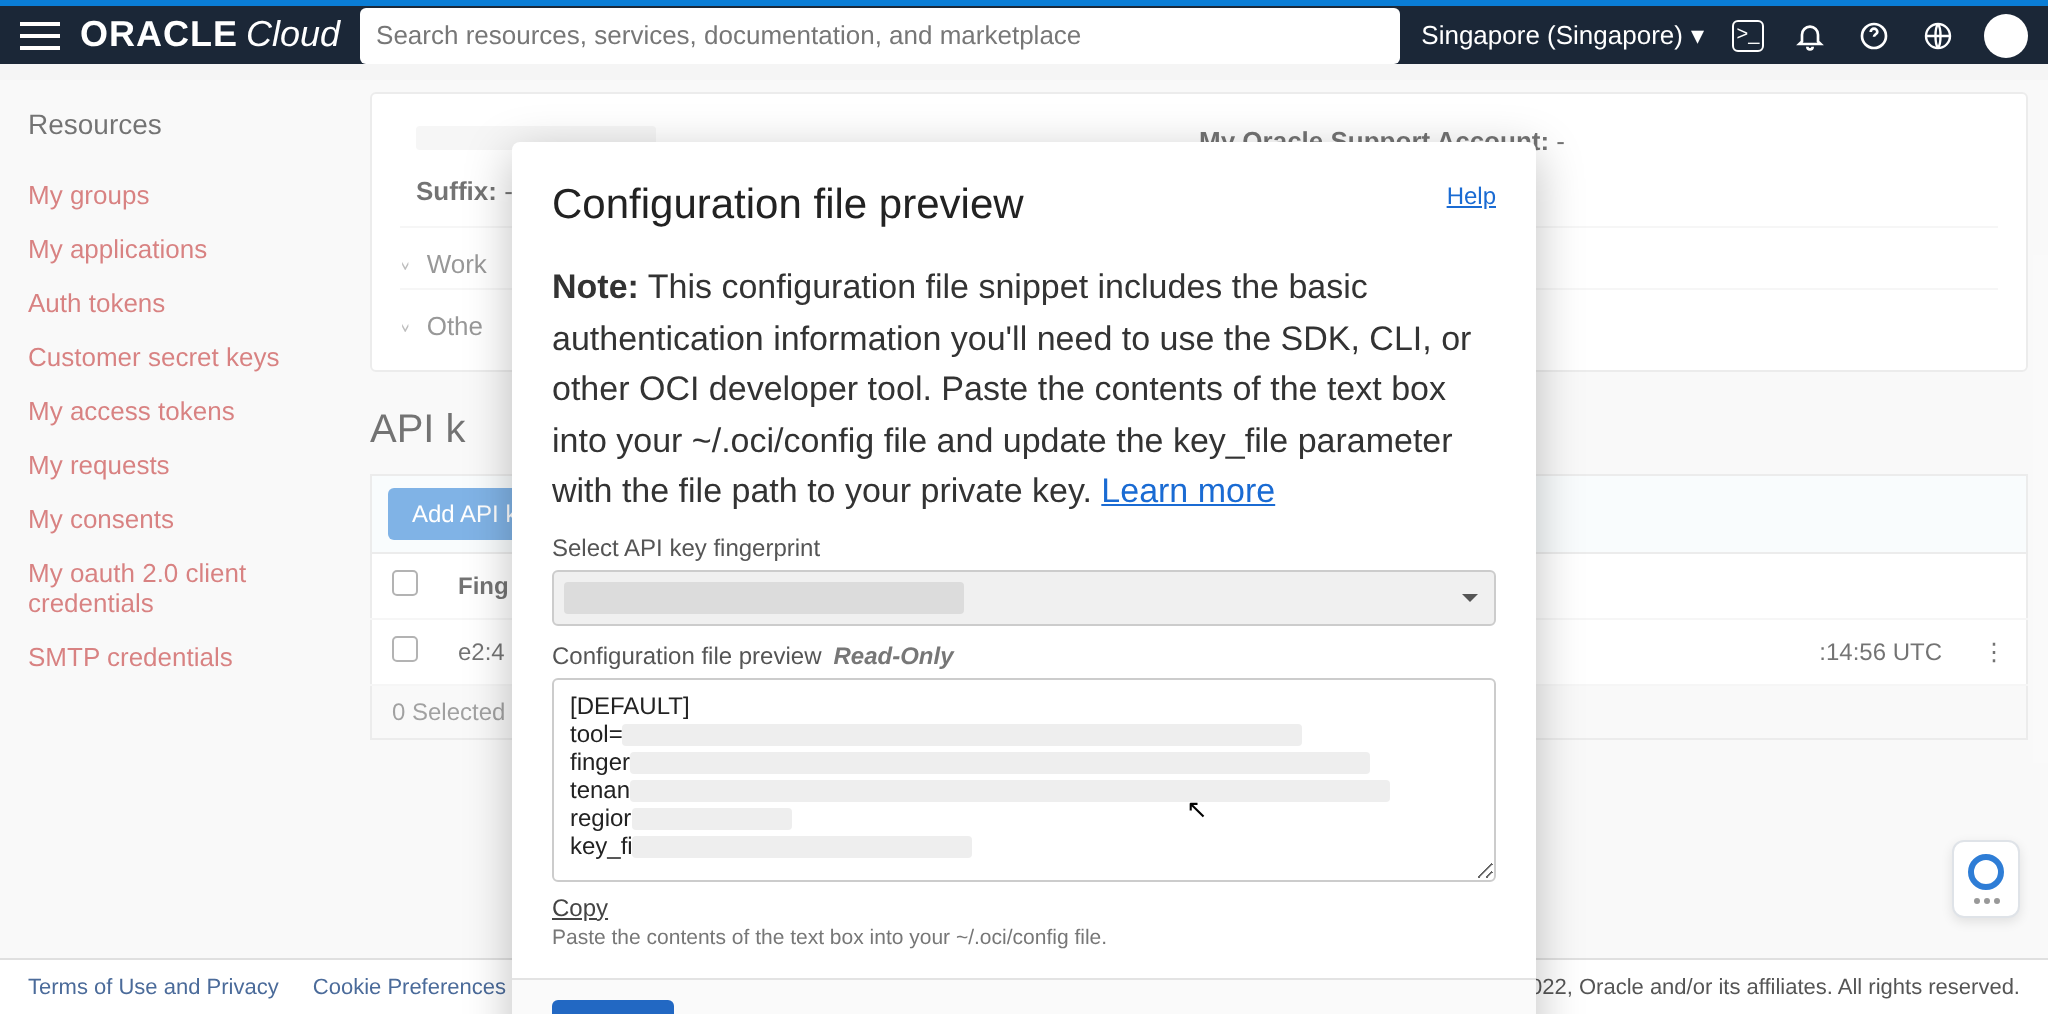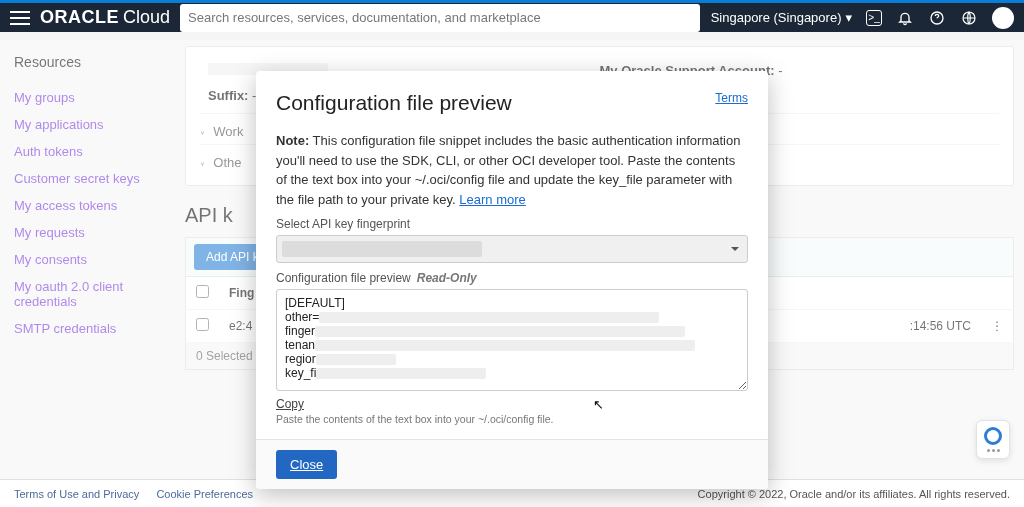--- a/index.html
+++ b/index.html
@@ -4,37 +4,37 @@
   <style>
     * { box-sizing: border-box; margin: 0; padding: 0; }
     body { font-family: "Helvetica Neue", Arial, sans-serif; font-size: 13px; background: #f5f5f5; width: 1024px; height: 507px; overflow: hidden; position: relative; }
     
     
     .topnav { background: #1b2737; height: 32px; display: flex; align-items: center; padding: 0 10px; gap: 10px; border-top: 3px solid #0a7dd6; }
     .hamburger { width: 20px; height: 14px; display: flex; flex-direction: column; justify-content: space-between; cursor: pointer; }
     .hamburger span { height: 2px; background: #fff; }
     .brand { color: #fff; font-size: 18px; display: flex; align-items: baseline; gap: 4px; }
     .brand-oracle { font-weight: 700; letter-spacing: 0.5px; }
-    .brand-cloud { font-weight: 300; }
+    .brand-cloud { font-weight: 300; font-style: italic; }
     .search-bar { flex: 1; max-width: 520px; background: #fff; border-radius: 3px; height: 28px; display: flex; align-items: center; padding: 0 8px; color: #777; }
     .topnav-right { margin-left: auto; display: flex; align-items: center; gap: 14px; color: #fff; }
     .region-sel { display: flex; align-items: flex-end; gap: 4px; font-size: 13px; }
     .topnav-icon { width: 18px; height: 18px; display: inline-flex; align-items: center; justify-content: center; }
     .avatar-circle { width: 22px; height: 22px; border-radius: 50%; background: #fff; }
     .square-icon { width: 16px; height: 16px; border: 1.5px solid #fff; border-radius: 3px; display:flex; align-items:center; justify-content:center; font-size:10px;}
     
     
     .backdrop { position: absolute; top: 40px; left: 0; right: 0; bottom: 0; background: rgba(255,255,255,0.45); }
     
     
     .page { position: absolute; top: 40px; left: 0; right: 0; bottom: 28px; display: flex; }
     .sidebar { width: 175px; padding: 14px 10px 10px 14px; }
     .sidebar h2 { font-size: 14px; font-weight: 400; margin-bottom: 14px; }
     .sidebar ul { list-style: none; }
-    .sidebar li { padding: 6px 0; color: #6d28d9; font-size: 13px; cursor: pointer; }
+    .sidebar li { padding: 6px 0; color: #b91c1c; font-size: 13px; cursor: pointer; }
     .sidebar li.active { color: #2c5c8a; font-weight: 600; }
     .main-col { flex: 1; padding: 0 10px; }
     .info-card { background: #fff; border: 1px solid #ddd; border-radius: 3px; margin-top: 6px; padding: 10px 14px; }
     .info-row { display: flex; }
     .info-left { flex: 1; }
     .info-right { flex: 1; }
     .expander-row { border-top: 1px solid #eee; padding: 10px 0 2px 0; color: #444; font-size: 13px; }
     .expander-row::before { content: "›"; display:inline-block; transform: rotate(90deg) scaleY(0.5); margin-right:8px; color:#888; font-size:16px; vertical-align:middle;}
     .expander-row:first-child { border-top: none; }
     
@@ -45,21 +45,21 @@
     .table th, .table td { text-align: left; padding: 8px 10px; border-bottom: 1px solid #eee; font-size: 12px; }
     .table-footer { display: flex; justify-content: space-between; padding: 6px 10px; border:1px solid #ddd; border-top:none; font-size:12px; color:#555; }
     .pager { display:flex; align-items:center; gap:6px; color:#666;}
     
     
     .modal { position: absolute; top: 71px; left: 256px; width: 512px; background: #fff; border-radius: 4px; box-shadow: 0 6px 24px rgba(0,0,0,0.25); z-index: 10; }
     .modal-body { padding: 20px 20px 14px; }
     .modal-header-row { display:flex; justify-content:space-between; align-items:flex-start; }
     .modal-title { font-size: 21px; font-weight: 500; color: #222; }
     .help-link { color: #1a6bd3; text-decoration: underline; font-size: 12px; }
-    .note-p { font-size: 13px; color: #333; margin-top: 16px; line-height: 1.5; }
+    .note-p { font-size: 17px; color: #333; margin-top: 16px; line-height: 1.5; }
     .note-p b { font-weight: 700; }
     .learn-link { color: #1a6bd3; text-decoration: underline; }
     .field-label { font-size: 12px; color: #555; margin-top: 8px; display: block; }
     .read-only { font-style: italic; color: #777; margin-left: 6px; font-weight: bold; }
     .select-box { width: 100%; height: 28px; background: #f0f0f0; border: 1px solid #ccc; border-radius: 3px; margin-top: 4px; position: relative; }
     .select-box::after { content: ""; position:absolute; right:8px; top:50%; transform:translateY(-50%); width:0; height:0; border-left:4px solid transparent; border-right:4px solid transparent; border-top:4px solid #555; }
     .select-inner { background:#dcdcdc; height:16px; width:200px; margin:5px 0 0 5px; border-radius:2px; }
     .textarea-preview { width: 100%; height: 102px; border: 1px solid #ccc; border-radius: 3px; margin-top: 4px; padding: 6px 8px; font-family: Arial, sans-serif; font-size: 12px; color: #222; resize: both; overflow:hidden; white-space:pre; }
     .redact-bar { display:inline-block; background:#eee; height:11px; vertical-align:middle; border-radius:2px; }
     .copy-link { color:#444; text-decoration: underline; font-size:12px; margin-top:6px; display:inline-block; }
@@ -186,34 +186,34 @@
     </div>
   </div>
 </div>
 
 <div class="backdrop"></div>
 
 <div class="modal">
   <div class="modal-body">
     <div class="modal-header-row">
       <div class="modal-title">Configuration file preview</div>
-      <a href="#" class="help-link">Terms</a>
+      <a href="#" class="help-link">Help</a>
     </div>
     <p class="note-p">
       <b>Note:</b><span> This configuration file snippet includes the basic authentication information you'll need to use the SDK, CLI, or other OCI developer tool. Paste the contents of the text box into your ~/.oci/config file and update the key_file parameter with the file path to your private key. </span><a href="#" class="learn-link">Learn more</a>
     </p>
     <label class="field-label">Select API key fingerprint</label>
     <div class="select-box">
       <div class="select-inner"></div>
     </div>
     <label class="field-label">
       <span>Configuration file preview</span><span class="read-only">Read-Only</span>
     </label>
     <div class="textarea-preview"><span>[DEFAULT]</span>
-<span>other=</span><span class="redact-bar" style="width:340px;"></span>
+<span>tool=</span><span class="redact-bar" style="width:340px;"></span>
 <span>finger</span><span class="redact-bar" style="width:370px;"></span>
 <span>tenan</span><span class="redact-bar" style="width:380px;"></span>
 <span>regior</span><span class="redact-bar" style="width:80px;"></span>
 <span>key_fi</span><span class="redact-bar" style="width:170px;"></span></div>
     <a href="#" class="copy-link">Copy</a>
     <div class="small-hint">Paste the contents of the text box into your ~/.oci/config file.</div>
   </div>
   <div class="modal-footer">
     <button class="btn-close">Close</button>
   </div>

